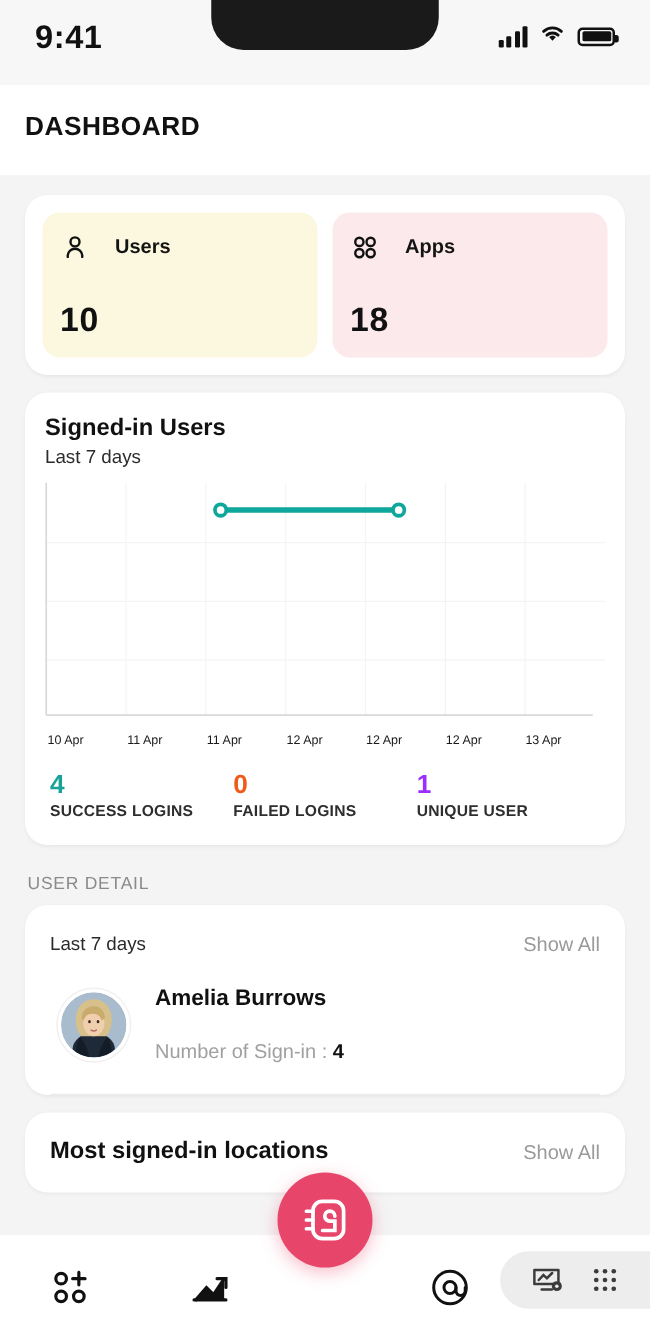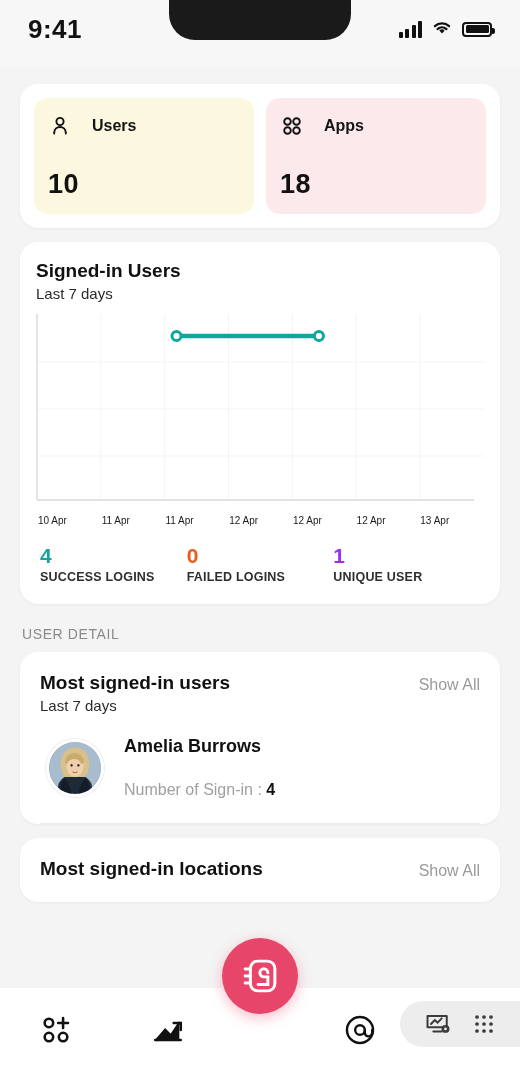--- a/index.html
+++ b/index.html
@@ -146,20 +146,23 @@
           <path d="M3.9 7.1a10.4 10.4 0 0 1 14.2 0" stroke="#111" stroke-width="2.3" fill="none" stroke-linecap="round"></path>
           <path d="M6.5 10.1a6.8 6.8 0 0 1 9 0" stroke="#111" stroke-width="2.3" fill="none" stroke-linecap="round"></path>
         </svg>
       </span>
       <span class="batt">
           <i></i>
         </span>
     </div>
   </div>
 
+  <div id="header">
+    <div id="page-title">DASHBOARD</div>
+  </div>
 
   <div id="body">
 
     <div class="card" id="stats-card">
 
       <div class="stat" id="stat-users" style="background: rgb(251, 248, 223);">
         <div class="stat-top">
           <span class="ico">
             <svg viewBox="0 0 24 24" fill="none" stroke="#111" stroke-width="1.9" stroke-linecap="round">
               <circle cx="12" cy="7.5" r="3.6"></circle>
@@ -240,21 +243,20 @@
           <div class="metric-label">UNIQUE USER</div>
         </div>
       </div>
     </div>
 
     <div id="section-title">USER DETAIL</div>
 
     <div class="card" id="users-card">
       <div class="card-head">
         <div>
-          <div class="card-title">Most signed-in users</div>
           <div class="card-sub">Last 7 days</div>
         </div>
         <div id="show-all-users">Show All</div>
       </div>
 
       <div id="user-row">
         <div id="avatar">
           <svg viewBox="0 0 58 58">
             <defs>
               <clipPath id="avclip">

